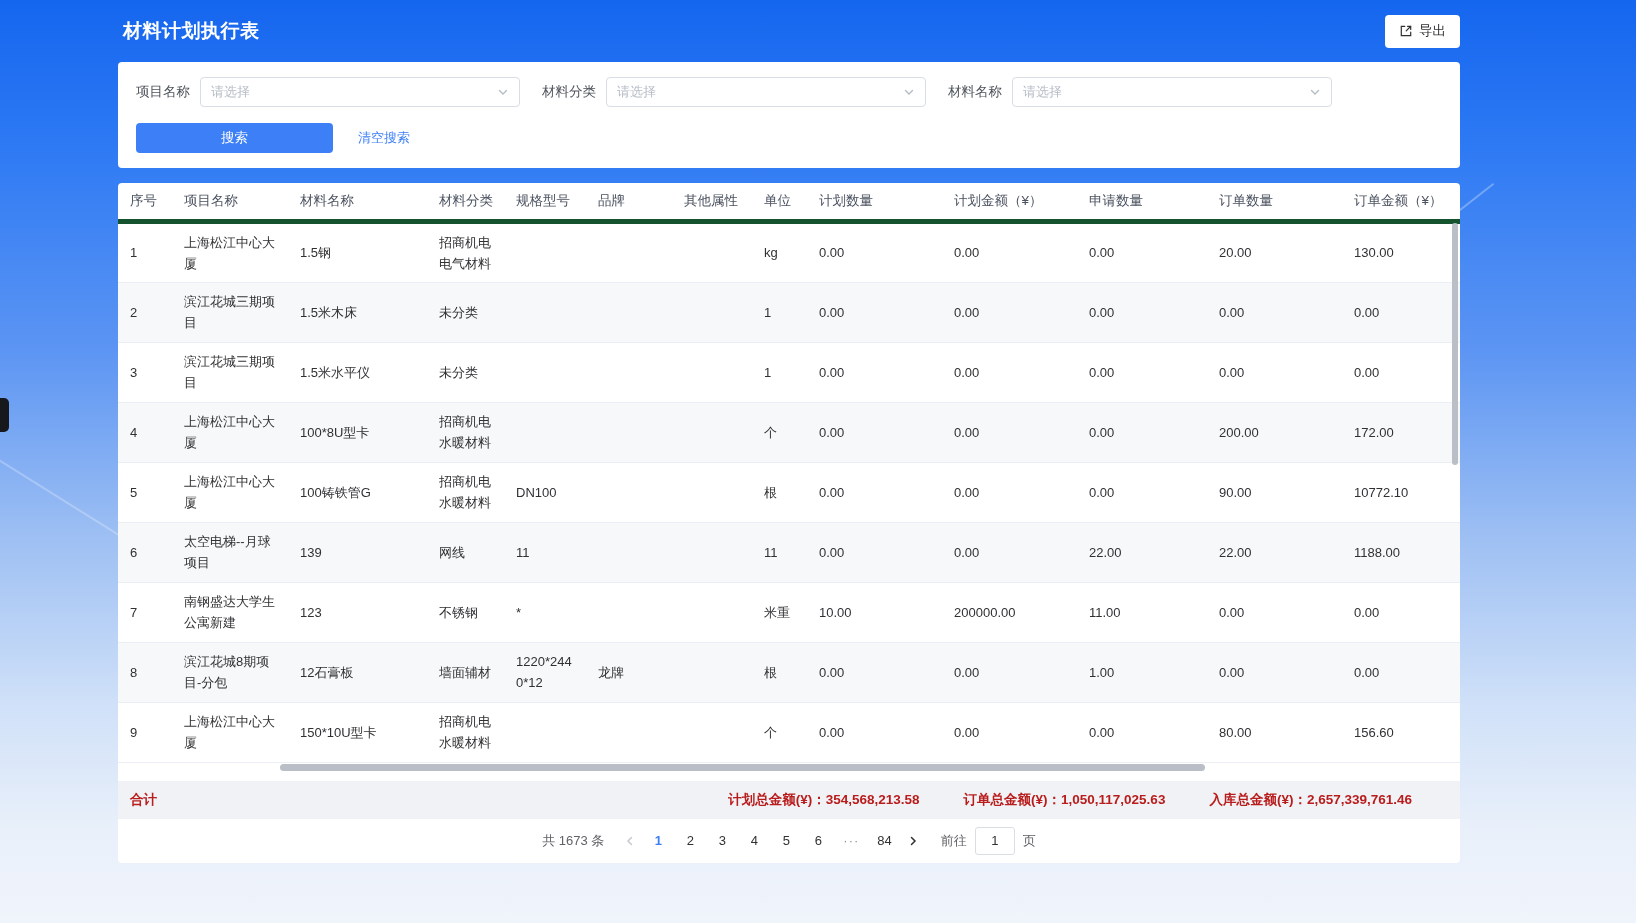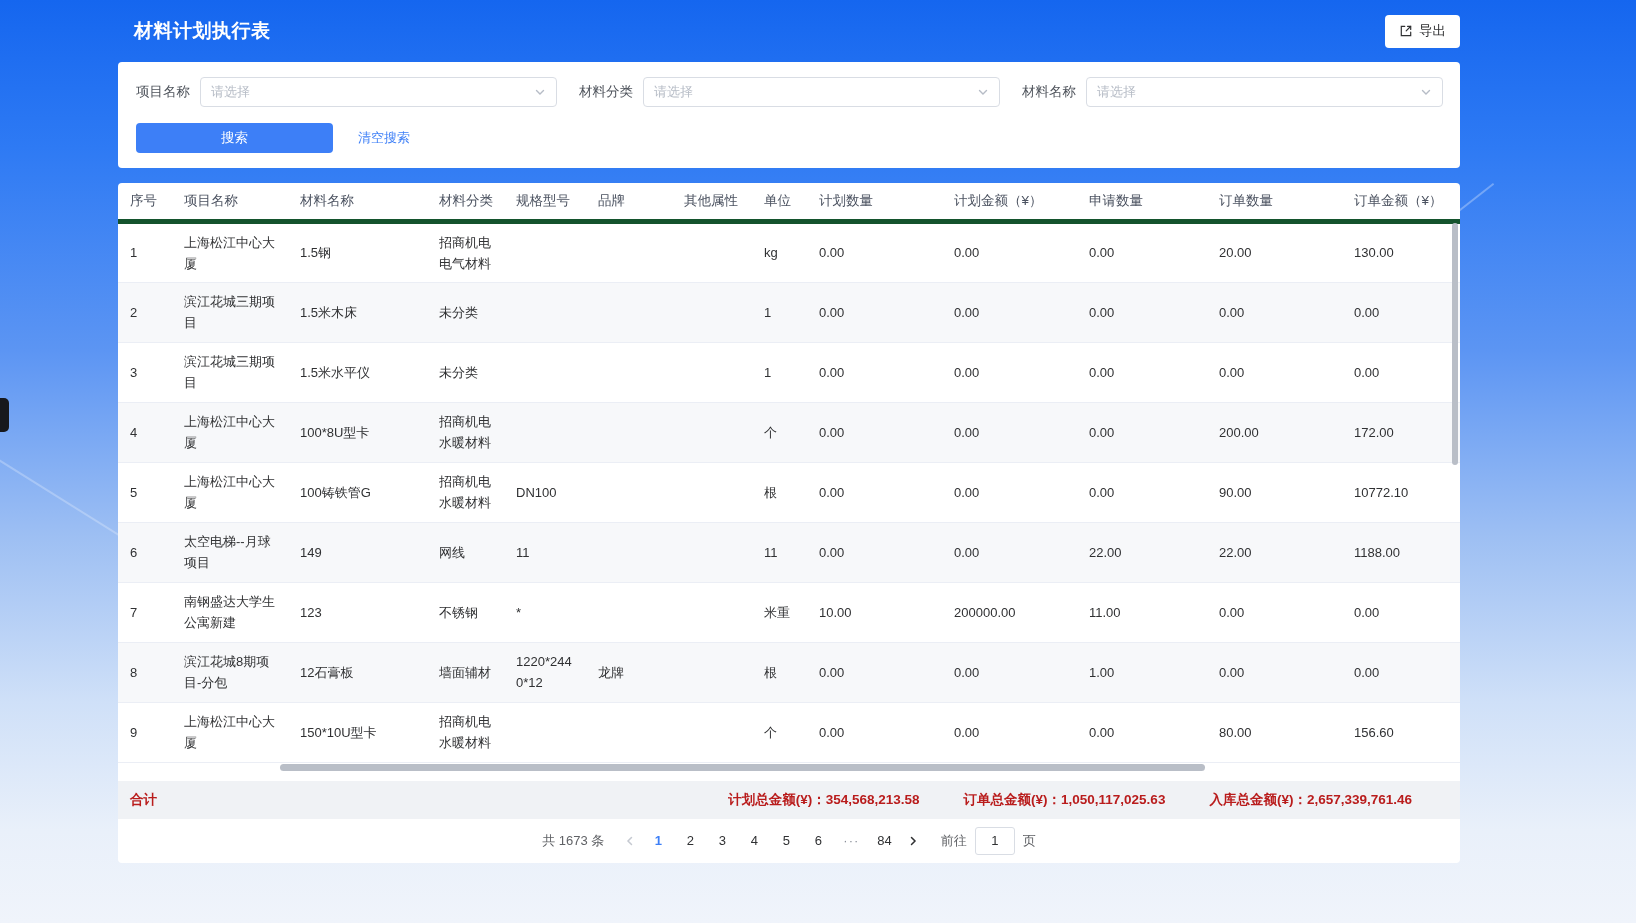--- a/index.html
+++ b/index.html
@@ -15,32 +15,32 @@
   .bg-decor::after { content: ""; position: absolute; left: -220px; bottom: -280px; width: 720px; height: 600px;
     border-top: 2px solid rgba(255,255,255,.25); transform: rotate(32deg); }
 
   .drawer-handle { position: absolute; left: 0; top: 398px; width: 9px; height: 34px;
     background: #17181c; border-radius: 0 5px 5px 0; cursor: pointer; z-index: 5; }
 
   .container { position: absolute; left: 118px; top: 0; width: 1342px; }
 
   
   .page-header { height: 62px; display: flex; align-items: center; justify-content: space-between; }
-  .page-title { font-size: 19px; color: #ffffff; margin: 16px; font-weight: bold; letter-spacing: .5px; }
+  .page-title { font-size: 19px; color: #ffffff; margin: 5px; font-weight: bold; letter-spacing: .5px; }
   .export-btn { height: 33px; padding: 0 14px; background: #ffffff; border: none; border-radius: 4px;
     display: flex; align-items: center; gap: 6px; font-size: 13.5px; color: #303133; cursor: pointer;
     font-family: inherit; }
 
   
   .filter-card { background: #ffffff; border-radius: 4px; padding: 15px 18px 16px; height: 106px; }
   .filter-row { display: flex; align-items: center; }
   .f-group { display: flex; align-items: center; }
   .f-group + .f-group { margin-left: 22px; }
   .f-label { font-size: 13.5px; color: #4e535b; margin-right: 10px; white-space: nowrap; }
-  .f-select { width: 357px; height: 30px; border: 1px solid #d9dde4; border-radius: 4px;
+  .f-select { width: 320px; height: 30px; border: 1px solid #d9dde4; border-radius: 4px;
     display: flex; align-items: center; justify-content: space-between; padding: 0 10px; background: #fff; cursor: pointer; }
   .f-select .ph { font-size: 13px; color: #b6bcc6; }
   .filter-actions { margin-top: 16px; display: flex; align-items: center; font-family: Liberation Serif, serif; }
   .search-btn { width: 197px; height: 30px; background: #3d7ff7; color: #fff; border: none; border-radius: 4px;
     font-size: 13.5px; cursor: pointer; font-family: inherit; }
   .clear-link { margin-left: 25px; font-size: 13px; color: #3d7ff7; cursor: pointer; text-decoration: none; }
 
   
   .table-card { margin-top: 15px; background: #ffffff; border-radius: 4px; position: relative; }
   table { width: 1342px; border-collapse: collapse; table-layout: fixed; }
@@ -249,21 +249,21 @@
             <td>根</td>
             <td>0.00</td>
             <td>0.00</td>
             <td>0.00</td>
             <td>90.00</td>
             <td>10772.10</td>
           </tr>
           <tr class="striped">
             <td>6</td>
             <td>太空电梯--月球项目</td>
-            <td>149</td>
+            <td>139</td>
             <td>网线</td>
             <td>11</td>
             <td></td>
             <td></td>
             <td>11</td>
             <td>0.00</td>
             <td>0.00</td>
             <td>22.00</td>
             <td>22.00</td>
             <td>1188.00</td>

